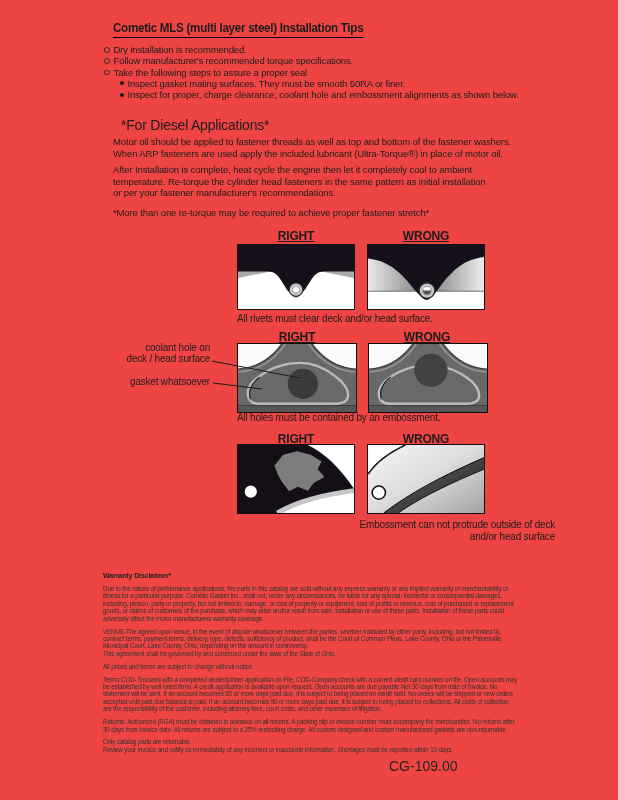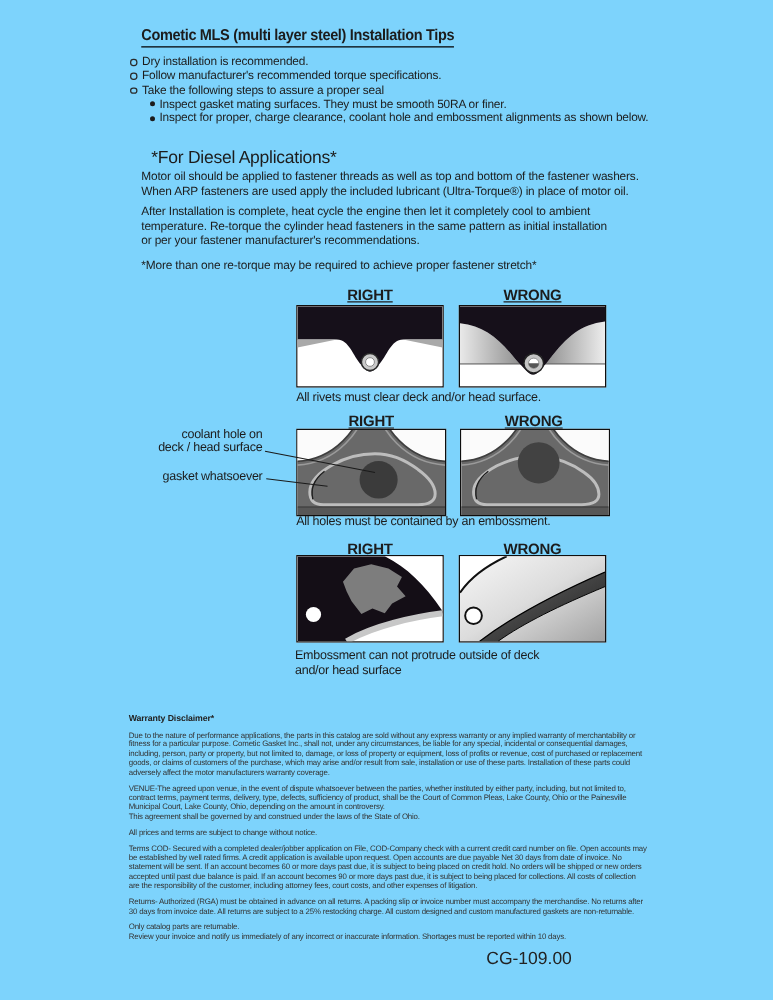--- a/index.html
+++ b/index.html
@@ -1,17 +1,17 @@
 <!DOCTYPE html>
 <html><head>
 <meta charset="utf-8">
 <style>
   html,body{margin:0;padding:0;background:#ffffff;}
   .page{
-    position:relative;width:618px;height:800px;background:#7dd3fc;overflow:hidden;
+    position:relative;width:618px;height:800px;background:#ef4444;overflow:hidden;
     font-family:"Liberation Sans", sans-serif;color:#1c1c1c;
   }
   .abs{position:absolute;}
   
   .title{
     left:113px;top:21px;margin:0;font-size:12.5px;font-weight:bold;letter-spacing:-0.3px;
     border-bottom:1.6px solid #000;padding-bottom:2px;display:inline-block;
     transform:scaleX(0.93);transform-origin:left top;white-space:nowrap;
   }
   
@@ -183,21 +183,21 @@
       </defs>
       <rect width="118" height="70" fill="url(#r3w)"></rect>
       <path d="M0,0 L38,0 C21,8 8,18 0,30 Z" fill="#ffffff"></path>
       <path d="M38,0 C21,8 8,18 0,30" fill="none" stroke="#101010" stroke-width="1.6"></path>
       <path d="M16,70 C42,50 75,32 118,13 L118,25 C80,41 52,55 31,70 Z" fill="url(#r3d)"></path>
       <path d="M16,70 C42,50 75,32 118,13" stroke="#000000" stroke-width="1" fill="none"></path>
       <path d="M31,70 C52,55 80,41 118,25" stroke="#000000" stroke-width="0.8" fill="none"></path>
       <circle cx="11" cy="49" r="6.8" fill="#ffffff" stroke="#111111" stroke-width="1.6"></circle>
     </svg>
   </div>
-  <div class="abs caption" style="left:236px;top:519px;">Embossment can not protrude outside of deck
+  <div class="abs caption" style="left:255px;top:519px;text-align:right;">Embossment can not protrude outside of deck
 and/or head surface</div>
 
   <div class="abs disc">
     <h3 class="disc-h">Warranty Disclaimer*</h3>
     <p>Due to the nature of performance applications, the parts in this catalog are sold without any express warranty or any implied warranty of merchantability or
 fitness for a particular purpose.  Cometic Gasket Inc., shall not, under any circumstances, be liable for any special, incidental or consequential damages,
 including, person, party or property, but not limited to, damage, or loss of property or equipment, loss of profits or revenue, cost of purchased or replacement
 goods, or claims of customers of the purchase, which may arise and/or result from sale, installation or use of these parts.  Installation of these parts could
 adversely affect the motor manufacturers warranty coverage.</p>
     <p>VENUE-The agreed upon venue, in the event of dispute whatsoever between the parties, whether instituted by either party, including, but not limited to,

